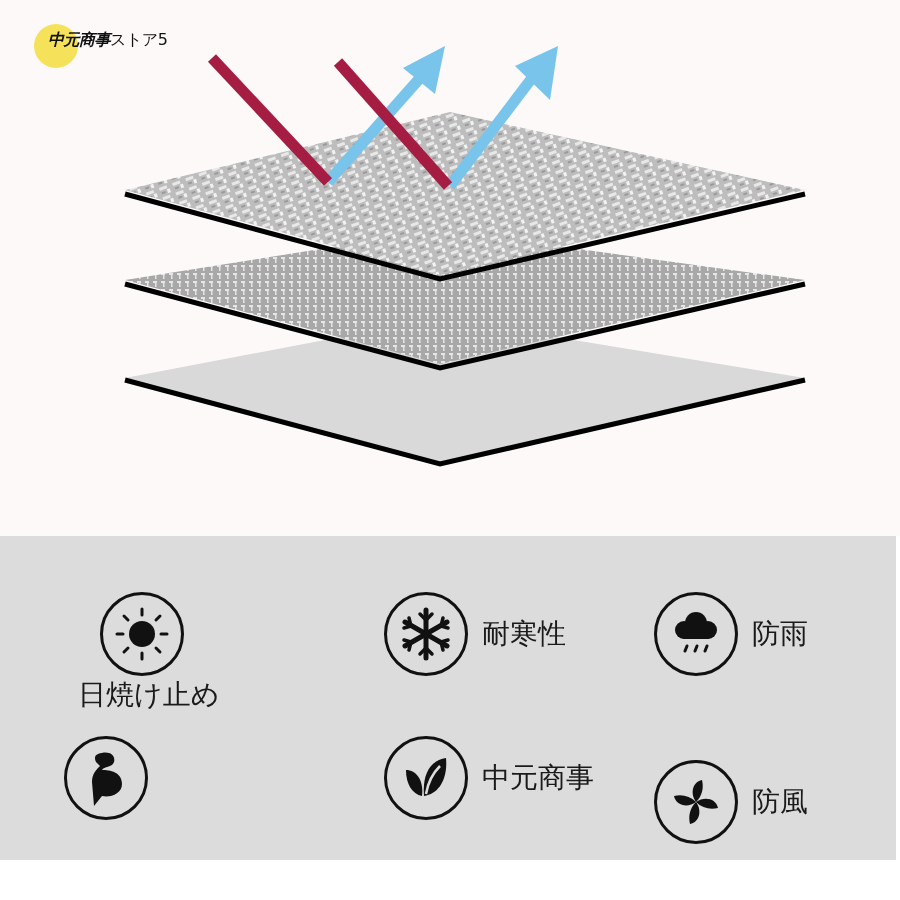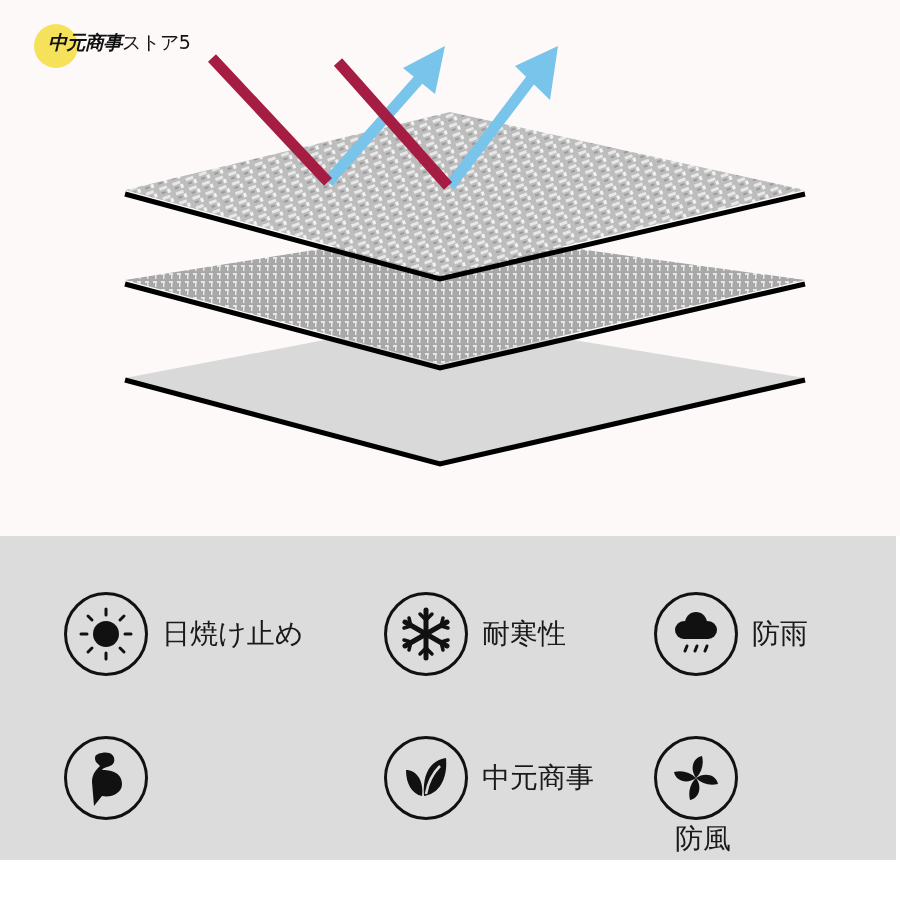--- a/index.html
+++ b/index.html
@@ -1,19 +1,19 @@
 <!DOCTYPE html>
 <html><head>
 <meta charset="utf-8">
 <style>
   html, body { margin:0; padding:0; }
   body { width:900px; height:900px; background:#ffffff; position:relative; overflow:hidden; font-family:"DejaVu Sans", sans-serif; }
   .top { position:absolute; left:0; top:0; width:900px; height:536px; background:#fdf9f9; }
   .badge { position:absolute; left:34px; top:24px; width:44px; height:44px; border-radius:50%; background:#f6e25a; }
-  .store { position:absolute; left:48px; top:30px; font-size:19px; color:#111; letter-spacing:-0.5px; white-space:nowrap; }
+  .store { position:absolute; left:48px; top:30px; font-size:16px; color:#111; letter-spacing:-0.5px; white-space:nowrap; }
   .store b { font-style:italic; font-weight:bold; }
   .store span.rest { font-weight:normal; }
   .diagram { position:absolute; left:0; top:0; width:900px; height:536px; }
   .panel { position:absolute; left:0; top:536px; width:896px; height:324px; background:#dcdcdd; }
   .feat { position:absolute; display:flex; align-items:center; }
   .ring { width:84px; height:84px; border:3px solid #111; border-radius:50%; box-sizing:border-box; display:flex; align-items:center; justify-content:center; }
   .label { margin-left:14px; font-size:28px; color:#1a1a1a; white-space:nowrap; }
 </style>
 </head>
 <body>
@@ -62,21 +62,21 @@
   </g>
 </svg>
 
 <div class="badge"></div>
 <div class="store">
   <b>中元商事</b><span class="rest">ストア5</span>
 </div>
 
 <div class="panel"></div>
 
-<div class="feat" style="left:64px;top:592px;">
+<div class="feat" style="left:64px;top:592px;flex-direction:column;">
   <div class="ring">
     <svg width="56" height="56" viewBox="0 0 56 56">
       <circle cx="28" cy="28" r="13" fill="#111"></circle>
       <g stroke="#111" stroke-width="3" stroke-linecap="round">
         <line x1="28" y1="3" x2="28" y2="9"></line>
           <line x1="28" y1="47" x2="28" y2="53"></line>
         <line x1="3" y1="28" x2="9" y2="28"></line>
           <line x1="47" y1="28" x2="53" y2="28"></line>
         <line x1="10" y1="10" x2="14" y2="14"></line>
           <line x1="42" y1="42" x2="46" y2="46"></line>
@@ -140,21 +140,21 @@
   <div class="ring">
     <svg width="56" height="56" viewBox="0 0 56 56">
       <path d="M8 20 C18 20 26 30 24 46 C14 44 8 34 8 20 Z" fill="#111"></path>
       <path d="M48 8 C34 10 24 22 26 46 C40 44 50 30 48 8 Z" fill="#111"></path>
       <path d="M28 44 C30 32 34 24 42 16" stroke="#dcdcdd" stroke-width="2.5" fill="none"></path>
     </svg>
   </div>
   <span class="label">中元商事</span>
 </div>
 
-<div class="feat" style="left:654px;top:736px;flex-direction:column;">
+<div class="feat" style="left:654px;top:760px;">
   <div class="ring">
     <svg width="56" height="56" viewBox="0 0 56 56">
       <g fill="#111">
         <path d="M28 28 C22 20 24 8 34 6 C36 14 34 22 28 28 Z"></path>
         <path d="M28 28 C36 22 48 24 50 34 C42 36 34 34 28 28 Z"></path>
         <path d="M28 28 C34 36 32 48 22 50 C20 42 22 34 28 28 Z"></path>
         <path d="M28 28 C20 34 8 32 6 22 C14 20 22 22 28 28 Z"></path>
       </g>
     </svg>
   </div>

